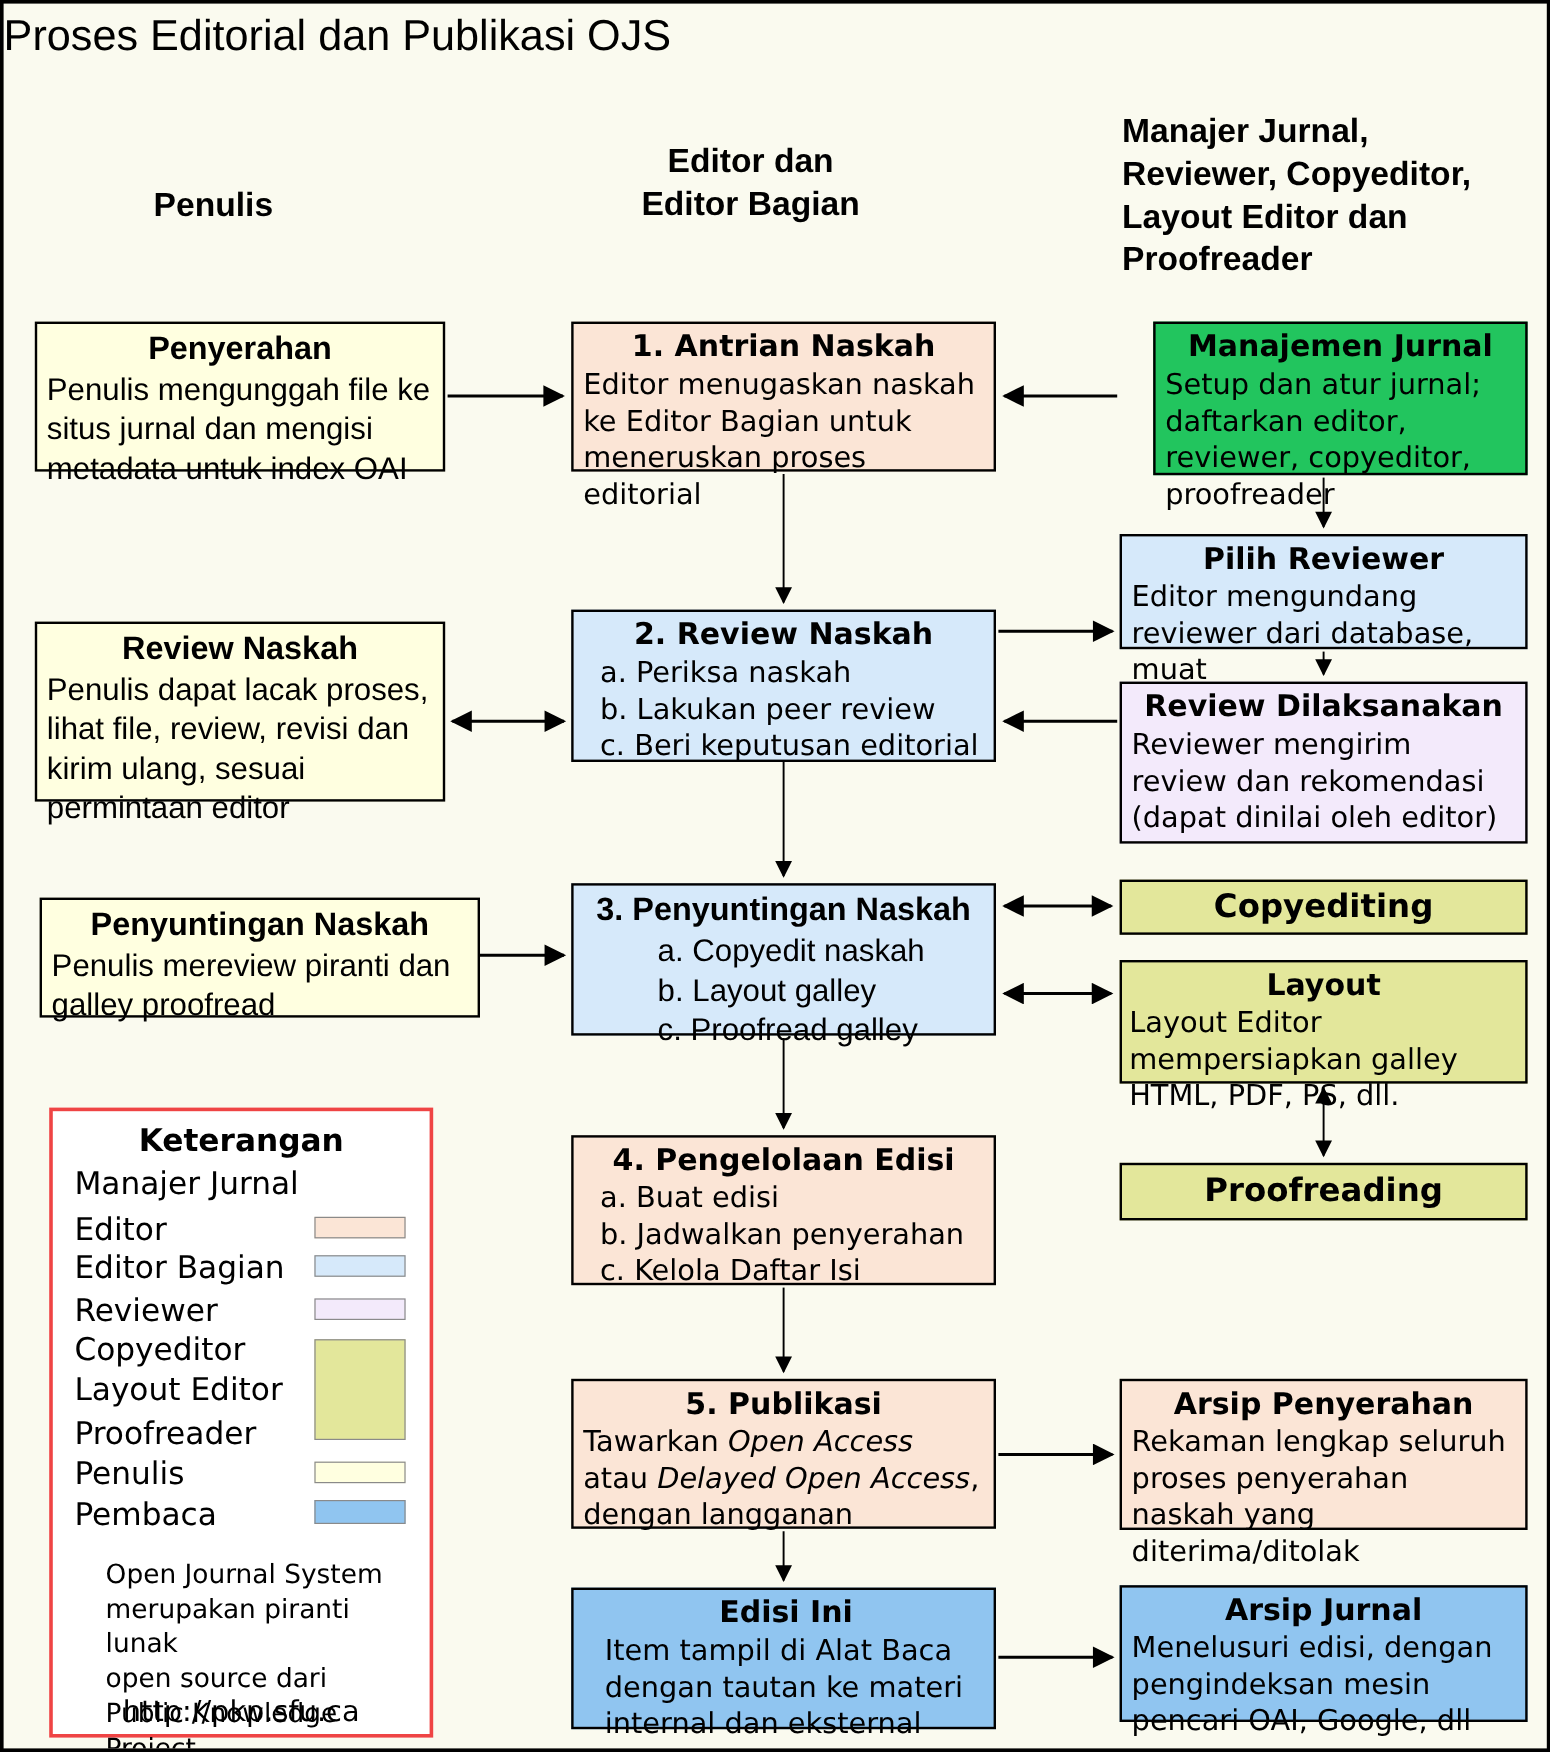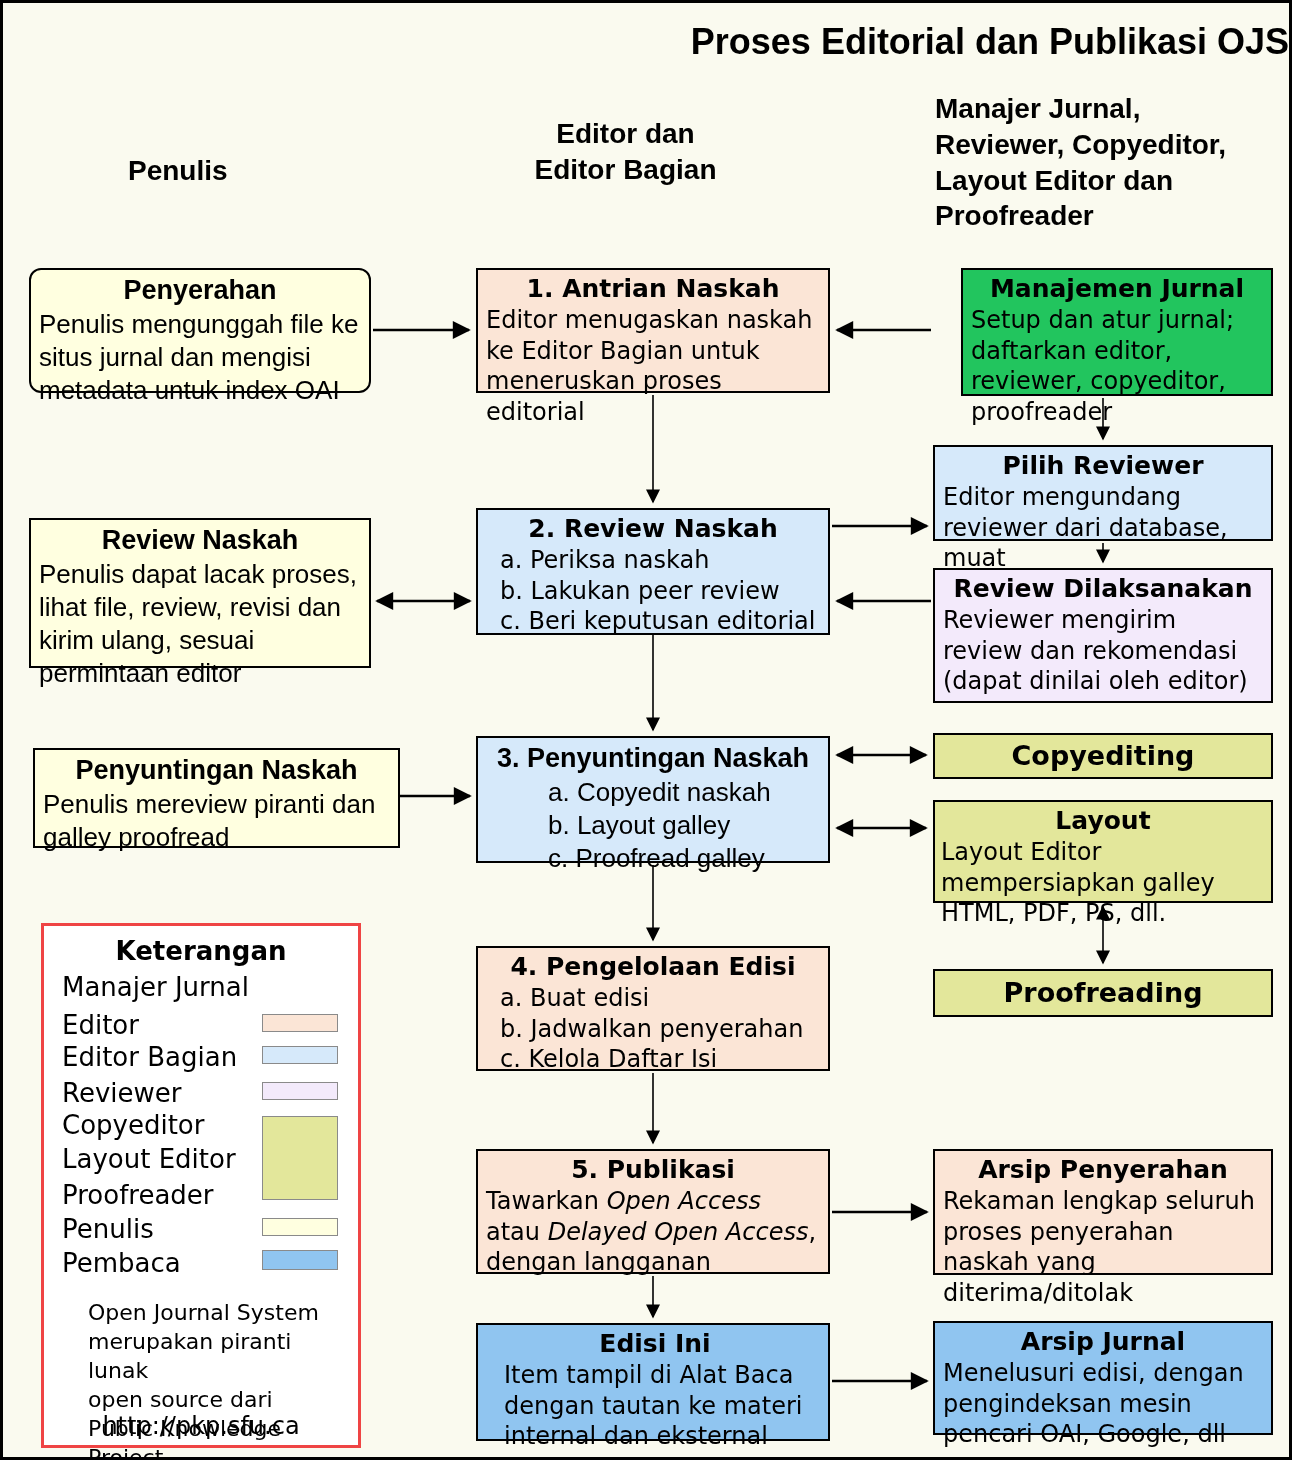--- a/index.html
+++ b/index.html
@@ -7,23 +7,23 @@
     position:relative;
     width:1292px;height:1460px;
     border:3px solid #000;
     box-sizing:border-box;
     font-family:"DejaVu Sans",sans-serif;
     color:#000;
     overflow:hidden;
   }
   .abs{position:absolute;}
   .title{
-    left:0;right:0;top:6px;text-align:right;
+    left:0;right:0;top:6px;text-align:left;
     font-family:"Liberation Sans",sans-serif;
-    font-weight:bold;font-size:36px;margin-top:12px;
+    font-weight:normal;font-size:36px;
   }
   .colhead{
     font-family:"Liberation Sans",sans-serif;
     font-weight:bold;font-size:28px;line-height:1.28;
     white-space:pre-line;
   }
   .box{
     position:absolute;
     border:2px solid #000;
     box-sizing:border-box;
@@ -93,21 +93,21 @@
       <line x1="650" y1="392" x2="650" y2="499" marker-end="url(#ahs)"></line>
       <line x1="1100" y1="540" x2="1100" y2="559" marker-end="url(#ahs)"></line>
       <line x1="650" y1="632" x2="650" y2="727" marker-end="url(#ahs)"></line>
       <line x1="650" y1="862" x2="650" y2="937" marker-end="url(#ahs)"></line>
       <line x1="1100" y1="904" x2="1100" y2="960" marker-start="url(#ahsr)" marker-end="url(#ahs)"></line>
       <line x1="650" y1="1070" x2="650" y2="1140" marker-end="url(#ahs)"></line>
       <line x1="650" y1="1273" x2="650" y2="1314" marker-end="url(#ahs)"></line>
     </g>
   </svg>
 
-  <div class="box cond" style="left: 26px; top: 265px; width: 342px; height: 125px; background-color: rgb(255, 255, 224); border-radius: 12px;">
+  <div class="box cond" style="left: 26px; top: 265px; width: 342px; height: 125px; background-color: rgb(255, 255, 224);">
     <div class="t">Penyerahan</div>
     <div class="b">Penulis mengunggah file ke situs jurnal dan mengisi metadata untuk index OAI</div>
   </div>
 
   <div class="box cond" style="left: 26px; top: 515px; width: 342px; height: 150px; background-color: rgb(255, 255, 224);">
     <div class="t">Review Naskah</div>
     <div class="b">Penulis dapat lacak proses, lihat file, review, revisi dan kirim ulang, sesuai permintaan editor</div>
   </div>
 
   <div class="box cond" style="left: 30px; top: 745px; width: 367px; height: 100px; background-color: rgb(255, 255, 224);">

